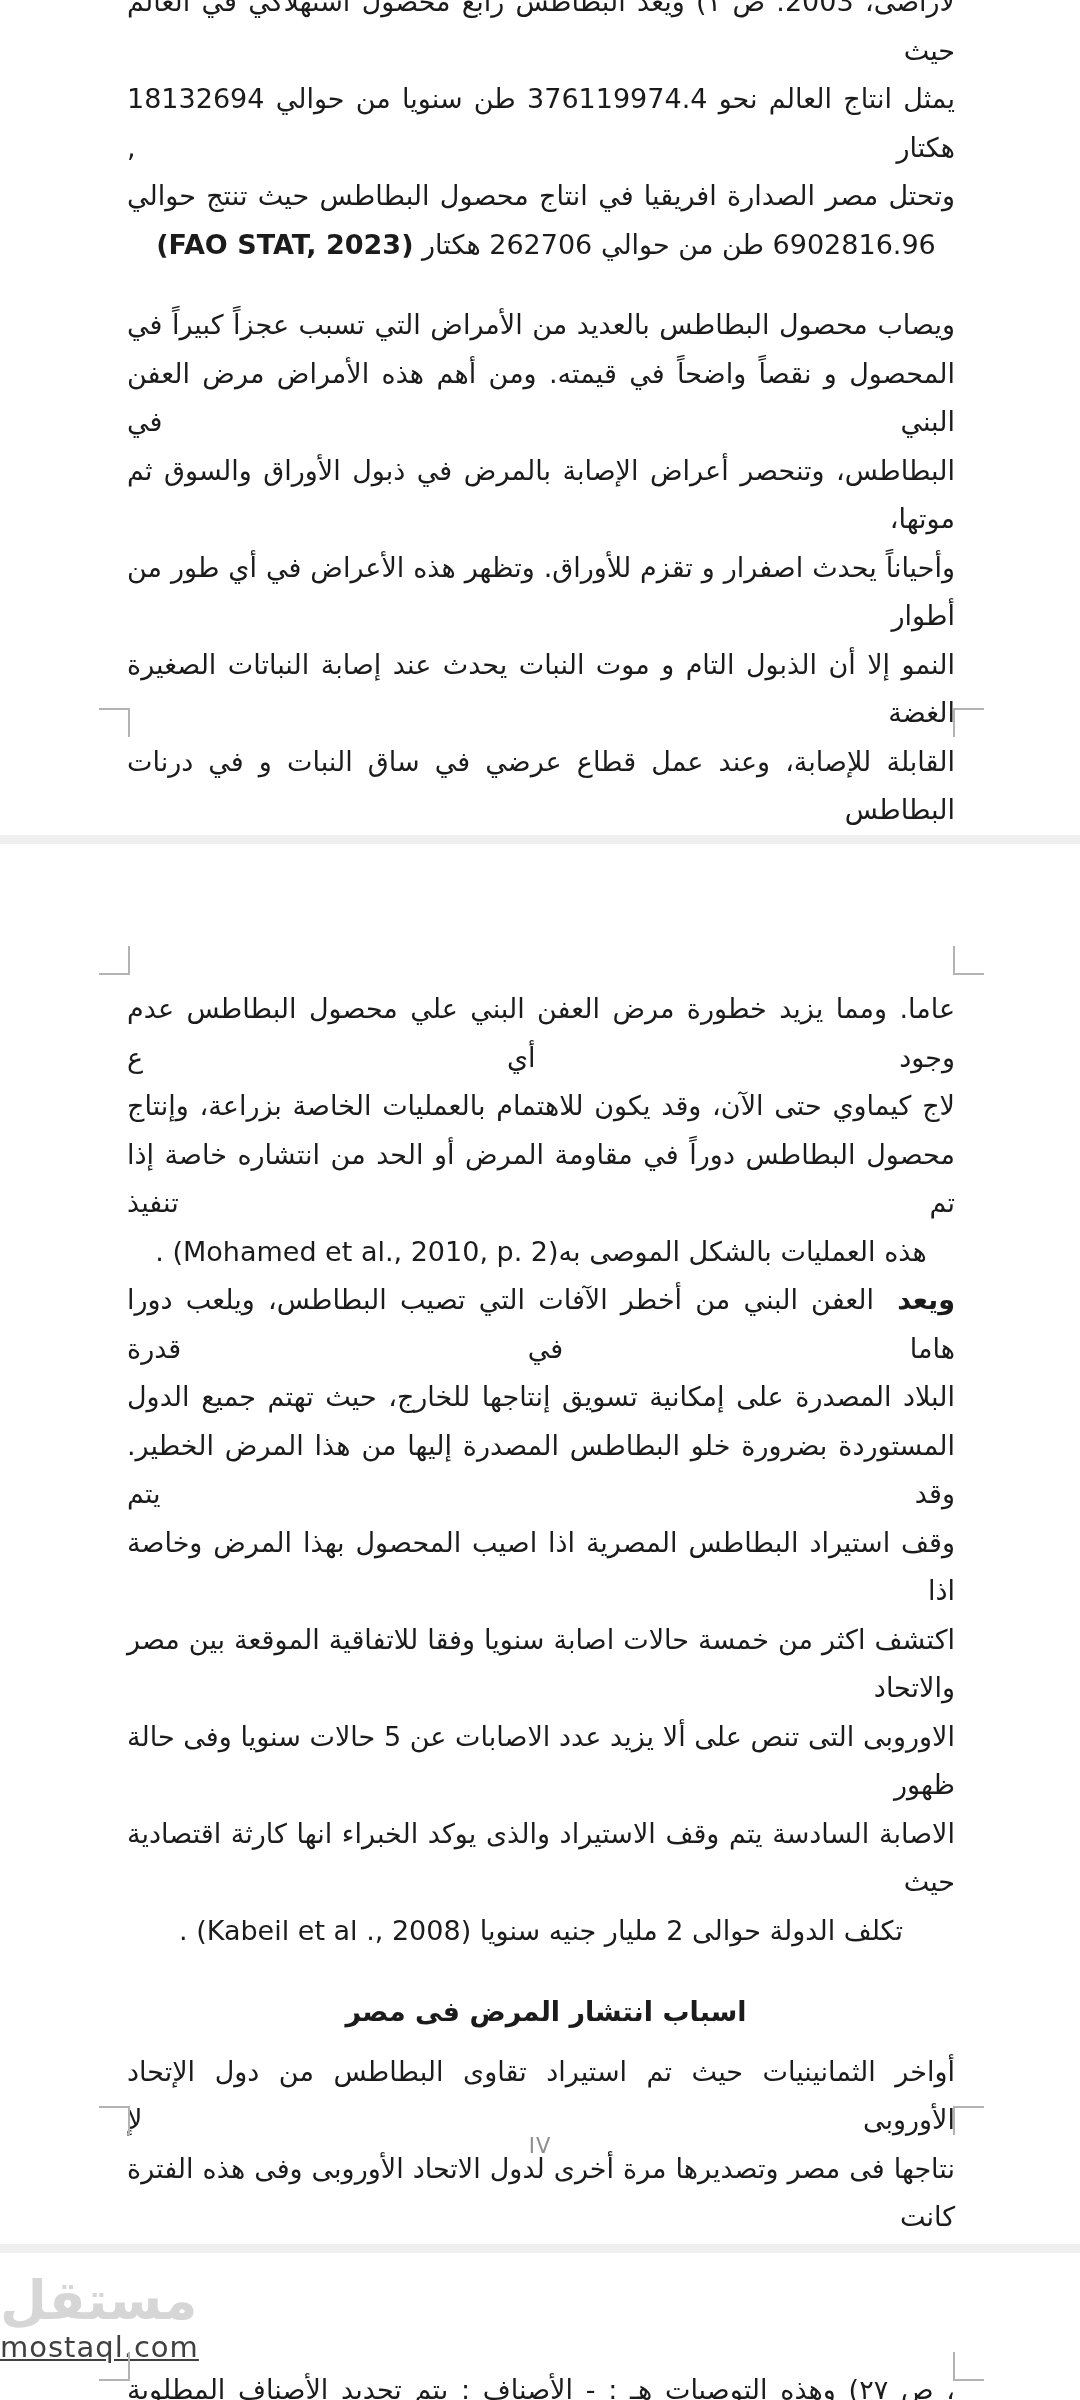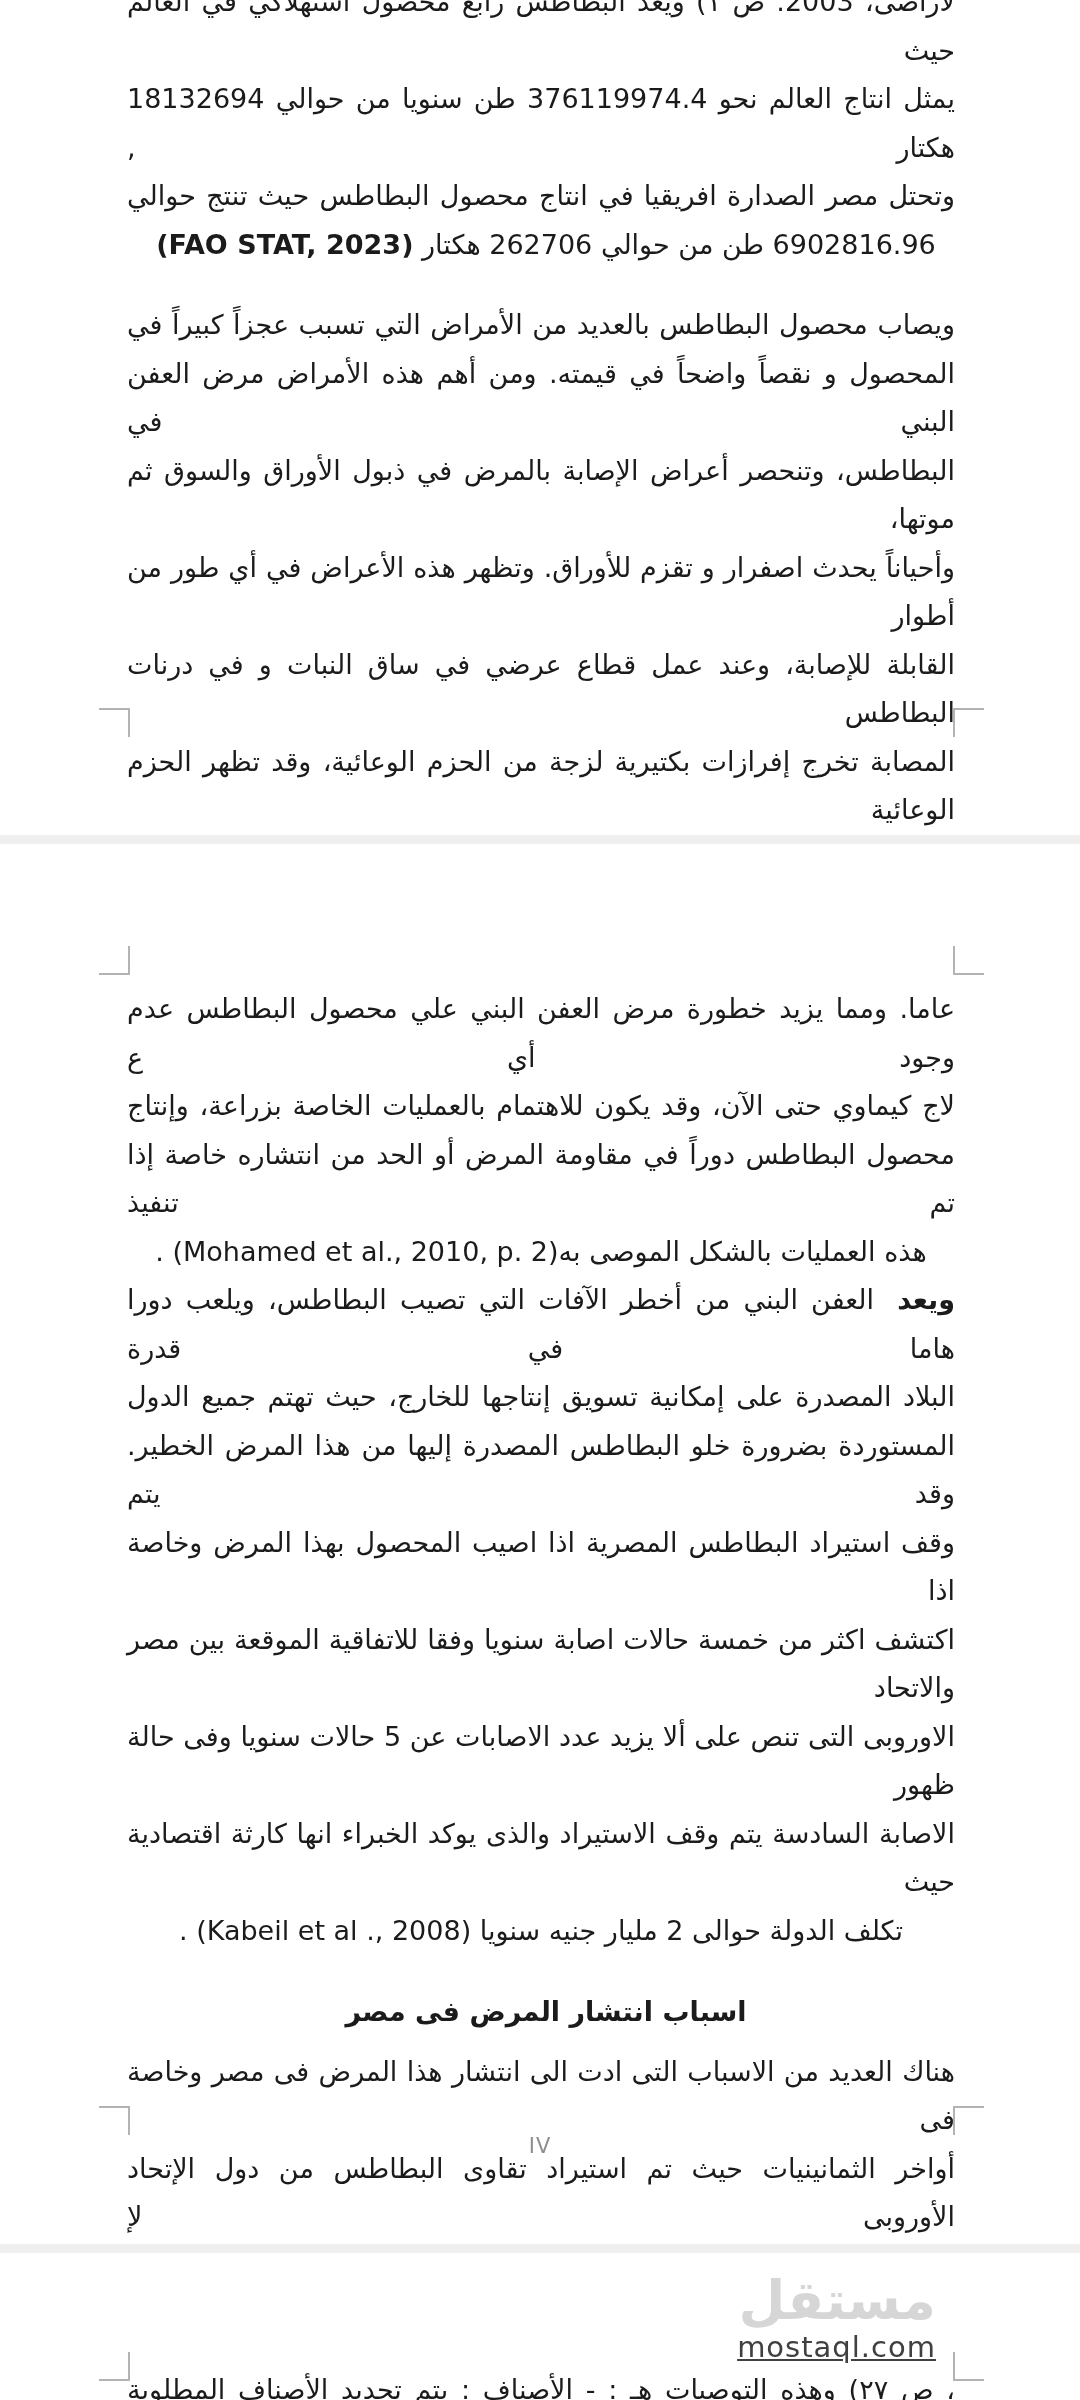--- a/index.html
+++ b/index.html
@@ -37,21 +37,21 @@
   .corner.x-right{left:953px;}
   .page-number{
     position:absolute;left:0;width:1080px;text-align:center;
     color:#8e8e8e;font-size:21px;line-height:24px;letter-spacing:1px;
   }
   .separator{position:absolute;left:0;width:1080px;height:9px;background:#efefef;}
   .sep-1{top:835px;}
   .sep-2{top:2244px;}
   .watermark{
     position:absolute;left:0;width:936px;top:18px;
-    text-align:right;color:#d6d6d6;pointer-events:none;
+    text-align:left;color:#d6d6d6;pointer-events:none;
   }
   .watermark .wm-logo{font-size:54px;line-height:60px;font-weight:700;}
   .watermark .wm-domain{font-size:29px;line-height:32px;color:#404040;letter-spacing:1px;text-decoration:underline;}
 </style>
 </head>
 <body>
 
 <div class="screen">
 
   <section class="page page-3">
@@ -60,20 +60,21 @@
           <div class="line fill" dir="rtl"><span>لأراضى، 2003. ص ۱) ويعد  البطاطس رابع محصول استهلاكي في العالم حيث</span></div>
           <div class="line fill" dir="rtl"><span>يمثل انتاج العالم نحو 376119974.4 طن سنويا من حوالي 18132694 هكتار ,</span></div>
           <div class="line fill" dir="rtl"><span>وتحتل  مصر الصدارة  افريقيا في انتاج محصول البطاطس حيث تنتج حوالي</span></div>
           <div class="line center" dir="rtl"><span>6902816.96 طن من حوالي 262706 هكتار </span><span class="b">(FAO STAT, 2023)</span></div>
         </div>
         <div class="block paragraph">
           <div class="line fill" dir="rtl"><span>ويصاب محصول البطاطس بالعديد من الأمراض التي تسبب عجزاً كبيراً في</span></div>
           <div class="line fill" dir="rtl"><span>المحصول و نقصاً واضحاً في قيمته. ومن أهم هذه الأمراض مرض العفن البني في</span></div>
           <div class="line fill" dir="rtl"><span>البطاطس، وتنحصر أعراض الإصابة بالمرض في ذبول الأوراق والسوق ثم موتها،</span></div>
           <div class="line fill" dir="rtl"><span>وأحياناً يحدث اصفرار و تقزم للأوراق. وتظهر هذه الأعراض في أي طور من أطوار</span></div>
+          <div class="line fill" dir="rtl"><span>النمو إلا أن الذبول التام و موت النبات يحدث عند إصابة النباتات الصغيرة الغضة</span></div>
           <div class="line fill" dir="rtl"><span>القابلة للإصابة، وعند عمل قطاع عرضي في ساق النبات و في درنات البطاطس</span></div>
           <div class="line fill" dir="rtl"><span>المصابة تخرج إفرازات بكتيرية لزجة من الحزم الوعائية، وقد تظهر الحزم الوعائية</span></div>
           <div class="line fill" dir="rtl"><span>ملونة باللون البني الفاتح أو البني المصفر ، وتعتبر الإفرازات البكتيرية هي الظاهرة</span></div>
           <div class="line fill" dir="rtl"><span>المميزة لهذا المرض. ويصعب مكافحة مرض العفن البني إذا ما توطن الميكروب</span></div>
           <div class="line fill" dir="rtl"><span>المسبب للمرض في التربة، إذ يمكن أن يعيش في التربة مده طويله قد تصل إلى ١٢</span></div>
         </div>
       </div>
     <div class="corner bl x-left" style="top:708px"></div>
     <div class="corner br x-right" style="top:708px"></div>
   </section>
@@ -97,21 +98,20 @@
           <div class="line fill" dir="rtl"><span>وقف استيراد البطاطس المصرية اذا اصيب المحصول بهذا المرض وخاصة اذا</span></div>
           <div class="line fill" dir="rtl"><span>اكتشف اكثر من خمسة حالات اصابة سنويا وفقا للاتفاقية الموقعة بين مصر والاتحاد</span></div>
           <div class="line fill" dir="rtl"><span>الاوروبى التى تنص على ألا يزيد عدد الاصابات عن 5 حالات سنويا وفى حالة ظهور</span></div>
           <div class="line fill" dir="rtl"><span>الاصابة السادسة يتم وقف الاستيراد والذى  يوكد الخبراء انها كارثة اقتصادية حيث</span></div>
           <div class="line center" dir="rtl"><span>تكلف الدولة حوالى 2 مليار جنيه سنويا </span><span>(Kabeil et al ., 2008)</span><span> .</span></div>
         </div>
         <div class="block heading">
           <div class="line right" dir="rtl"><span class="b">اسباب انتشار المرض فى مصر</span></div>
         </div>
         <div class="block paragraph">
-          <div class="line fill" dir="rtl"><span>هناك العديد من الاسباب  التى ادت الى انتشار هذا المرض فى مصر وخاصة فى</span></div>
           <div class="line fill" dir="rtl"><span>أواخر الثمانينيات حيث تم استيراد تقاوى البطاطس من دول الإتحاد الأوروبى لإ</span></div>
           <div class="line fill" dir="rtl"><span>نتاجها فى مصر وتصديرها مرة أخرى لدول الاتحاد الأوروبى وفى هذه الفترة كانت</span></div>
           <div class="line fill" dir="rtl"><span>تقاوى البطاطس المستوردة حاملة لمرض العفن البنى وبالتالى انتشر المرض الذى</span></div>
         </div>
       </div>
     <div class="corner bl x-left" style="top:1262px"></div>
     <div class="corner br x-right" style="top:1262px"></div>
     <div class="page-number" style="top:1290px">IV</div>
   </section>
 

